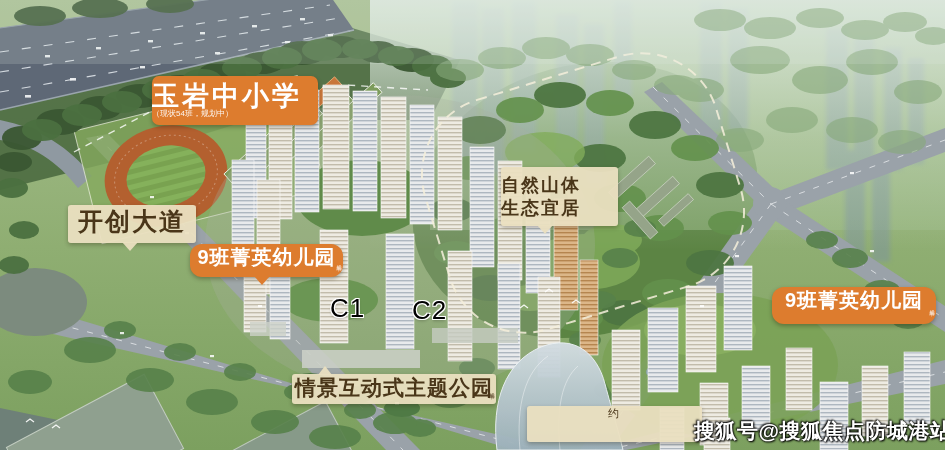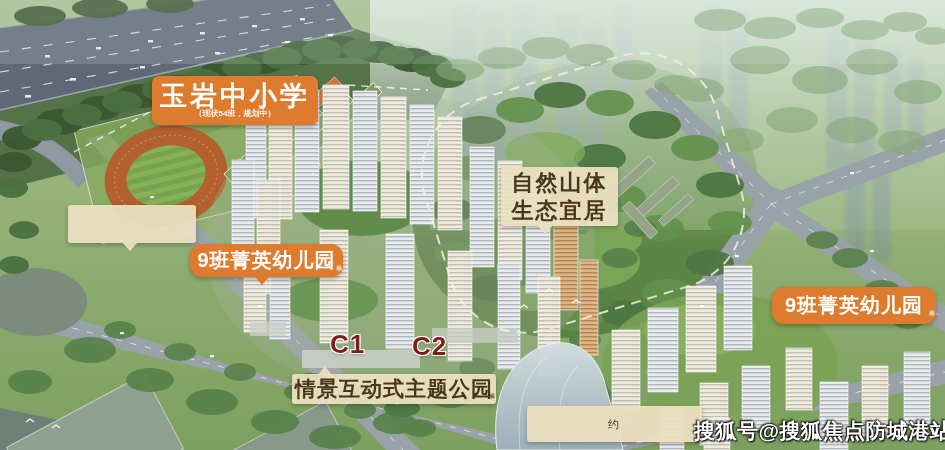--- a/index.html
+++ b/index.html
@@ -1,46 +1,46 @@
 <!DOCTYPE html>
 <html><head>
 <meta charset="utf-8">
 <style>
   html,body{margin:0;padding:0;background:#1b1b1b;}
   .stage{position:relative;width:945px;height:450px;overflow:hidden;
          font-family:"Liberation Sans","DejaVu Sans",sans-serif;background:#8fae72;}
   svg.scene{position:absolute;left:0;top:0;}
-  .lbl{position:absolute;display:flex;align-items:center;justify-content:center;
+  .lbl{position:absolute;display:flex;justify-content:center;
        box-sizing:border-box;white-space:nowrap;}
   .lbl-orange{background:#dd7c2e;color:#fff;font-weight:700;border-radius:12px;
        box-shadow:0 2px 4px rgba(40,30,10,.35);}
   .lbl-beige{background:rgba(234,223,192,.95);color:#4a3619;font-weight:700;border-radius:3px;
        box-shadow:0 2px 4px rgba(40,30,10,.3);}
   .ptr{position:absolute;width:0;height:0;}
   .ptr-down-orange{bottom:-8px;border-left:8px solid transparent;border-right:8px solid transparent;
        border-top:9px solid #dd7c2e;}
   .ptr-down-beige{bottom:-8px;border-left:8px solid transparent;border-right:8px solid transparent;
        border-top:9px solid rgba(234,223,192,.95);}
   .ptr-up-beige{top:-8px;border-left:7px solid transparent;border-right:7px solid transparent;
        border-bottom:9px solid rgba(234,223,192,.95);}
   .vnote{position:absolute;right:2px;top:50%;transform:translateY(-50%);
        writing-mode:vertical-rl;font-size:5px;font-weight:400;opacity:.8;line-height:1;}
   #lbl-school{left:152px;top:76px;width:166px;height:49px;border-radius:7px;
        flex-direction:column;font-size:27px;letter-spacing:3px;line-height:1.05;}
-  #lbl-school .sub{font-size:8px;letter-spacing:0;font-weight:700;opacity:.92;}
+  #lbl-school .sub{font-size:8px;letter-spacing:0;font-weight:400;opacity:.92;}
   #lbl-road{left:68px;top:205px;width:128px;height:38px;font-size:25px;letter-spacing:2px;}
   #lbl-kleft{left:190px;top:244px;width:153px;height:33px;font-size:20px;letter-spacing:1px;}
-  #lbl-nature{left:501px;top:167px;width:117px;height:59px;font-size:22px;letter-spacing:2px;
+  #lbl-nature{left:501px;top:167px;width:117px;height:59px;font-size:18px;letter-spacing:2px;
        flex-direction:column;line-height:1.25;}
   #lbl-park{left:292px;top:374px;width:204px;height:30px;font-size:21px;letter-spacing:1px;}
   #lbl-comm{left:527px;top:406px;width:175px;height:36px;font-size:23px;letter-spacing:1px;}
   #lbl-comm .pfx{font-size:11px;font-weight:400;margin-right:1px;}
   #lbl-kright{left:772px;top:287px;width:164px;height:37px;font-size:20px;letter-spacing:1px;}
-  .c-label{position:absolute;font-weight:700;color:#7f1d1d;font-size:26px;letter-spacing:1px;
-       text-shadow:-1px -1px 0 #fff,1px -1px 0 #fff,-1px 1px 0 #fff,1px 1px 0 #fff,0 2px 3px rgba(0,0,0,.25);margin-top:36px;}
+  .c-label{position:absolute;font-weight:400;color:#000000;font-size:26px;letter-spacing:1px;
+       text-shadow:-1px -1px 0 #fff,1px -1px 0 #fff,-1px 1px 0 #fff,1px 1px 0 #fff,0 2px 3px rgba(0,0,0,.25);}
   #lbl-c1{left:330px;top:293px;}
   #lbl-c2{left:412px;top:295px;}
   .watermark{position:absolute;left:694px;top:417px;color:#fff;font-weight:700;font-size:21px;
        letter-spacing:.5px;white-space:nowrap;
        text-shadow:0 0 2px #000,1px 1px 2px #000,-1px -1px 2px #000;}
 </style>
 </head>
 <body>
 
 <div class="stage">
@@ -380,20 +380,21 @@
 
   <rect x="0" y="0" width="945" height="64" fill="#dfe9e2" opacity=".18"></rect>
 </svg>
 
   <div id="lbl-school" class="lbl lbl-orange">
     <span>玉岩中小学</span>
     <span class="sub">（现状54班，规划中）</span>
   </div>
 
   <div id="lbl-road" class="lbl lbl-beige">
+    <span>开创大道</span>
     <span class="ptr ptr-down-beige" style="left:54px"></span>
   </div>
 
   <div id="lbl-kleft" class="lbl lbl-orange">
     <span>9班菁英幼儿园</span>
     <span class="vnote">规划中</span>
     <span class="ptr ptr-down-orange" style="left:64px"></span>
   </div>
 
   <div id="lbl-nature" class="lbl lbl-beige">

